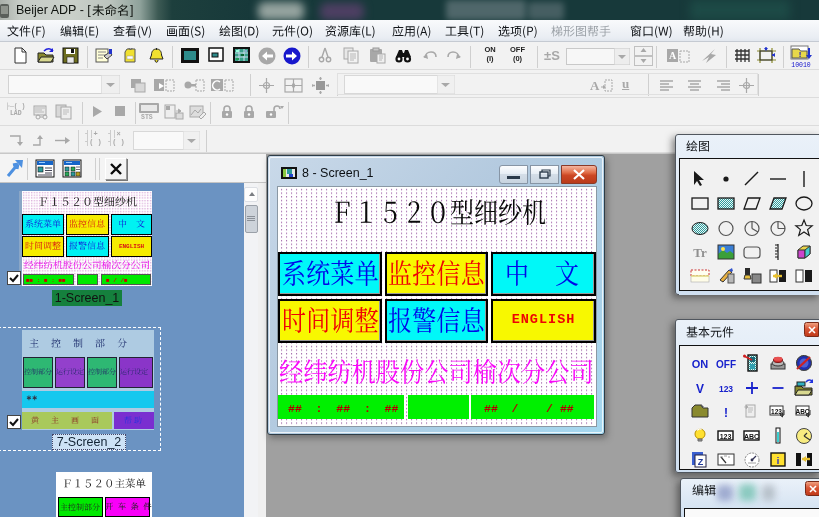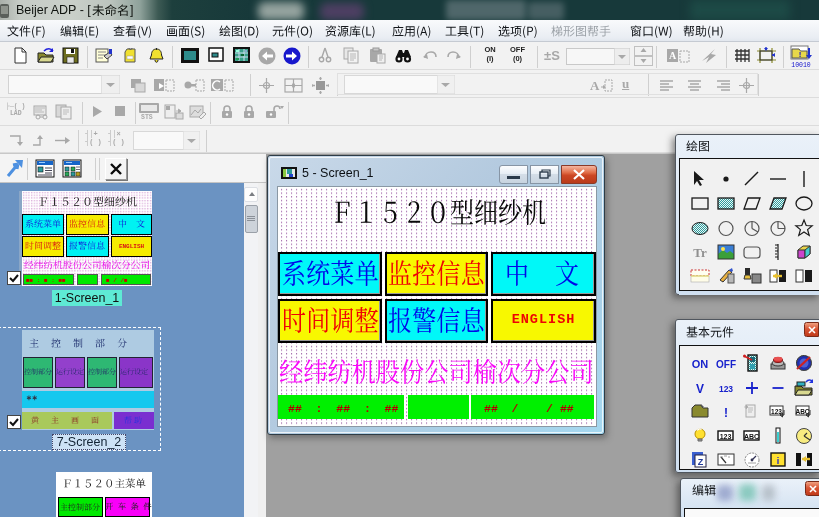--- a/index.html
+++ b/index.html
@@ -437,21 +437,21 @@
     </svg>
     <div class="abs" style="left:23px;top:274px;width:51px;height:11px;background:#00e800;border:1px solid #555"></div>
     <div class="abs" style="left:77px;top:274px;width:21px;height:11px;background:#00e800;border:1px solid #555"></div>
     <div class="abs" style="left:101px;top:274px;width:50px;height:11px;background:#00e800;border:1px solid #555"></div>
     <div class="abs" style="left:26px;top:277px;font-size:6px;font-weight:bold;color:#c00;font-family:'Liberation Mono';letter-spacing:0">■■ : ■ : ■■</div>
     <div class="abs" style="left:106px;top:277px;font-size:6px;font-weight:bold;color:#c00;font-family:'Liberation Mono'">■ /  /■</div>
     <div class="abs" style="left:7px;top:271px;width:14px;height:14px;background:#fff;border:1.5px solid #444"></div>
     <svg class="abs" style="left:9px;top:273px" width="10" height="10" viewBox="0 0 10 10">
       <path d="M1 5l3 3 5-6" stroke="#111" stroke-width="2" fill="none"></path>
     </svg>
-    <div class="abs" style="left:52px;top:290px;width:70px;height:16px;background:#5eead4;font-size:12.5px;color:#111;text-align:center;line-height:16px">1-Screen_1</div>
+    <div class="abs" style="left:52px;top:290px;width:70px;height:16px;background:#15803d;font-size:12.5px;color:#111;text-align:center;line-height:16px">1-Screen_1</div>
     <div class="abs" style="left:-2px;top:327px;width:163px;height:124px;border:1.5px dashed #fff"></div>
     <div class="abs" style="left:22px;top:330px;width:132px;height:100px;background:#aecbe2;background-image:radial-gradient(circle,#8fb2d2 .5px,transparent .6px);background-size:2px 2px"></div>
     <svg class="t" style="left:29px;top:338px" width="110" height="12" viewBox="0 0 110 12">
       <path fill="#1a2a6a" d="M3.5 0.4L3.4 0.5C4.1 0.9 5 1.7 5.3 2.3C6.2 2.7 6.4 1 3.5 0.4ZM0.4 8.9L0.5 9.2L9.3 9.2C9.5 9.2 9.6 9.1 9.6 9C9.2 8.7 8.7 8.2 8.7 8.2L8.1 8.9L5.3 8.9L5.3 5.9L8.4 5.9C8.6 5.9 8.7 5.9 8.7 5.8C8.4 5.4 7.8 5 7.8 5L7.3 5.6L5.3 5.6L5.3 3.1L8.9 3.1C9 3.1 9.1 3 9.2 2.9C8.8 2.6 8.2 2.1 8.2 2.1L7.7 2.8L1.1 2.8L1.2 3.1L4.7 3.1L4.7 5.6L1.5 5.6L1.6 5.9L4.7 5.9L4.7 8.9ZM28.4 3.2L27.5 2.8C27 3.8 26.3 4.8 25.6 5.3L25.7 5.5C26.5 5 27.4 4.3 28 3.4C28.2 3.4 28.3 3.3 28.4 3.2ZM27.7 0.4L27.6 0.5C27.9 0.8 28.3 1.5 28.4 1.9C29 2.5 29.6 1.1 27.7 0.4ZM26.3 1.7L26.1 1.7C26.2 2.1 26 2.7 25.8 3C25.6 3.1 25.5 3.3 25.6 3.5C25.8 3.7 26.1 3.7 26.2 3.5C26.4 3.3 26.5 2.9 26.4 2.4L30.6 2.4L30.2 3.6C29.9 3.4 29.5 3.1 28.9 2.9L28.8 3C29.4 3.5 30.3 4.5 30.6 5.1C31.2 5.5 31.5 4.6 30.2 3.6L30.4 3.7C30.6 3.4 31.1 2.8 31.3 2.5C31.5 2.5 31.6 2.5 31.7 2.4L30.9 1.7L30.5 2.1L26.4 2.1C26.4 2 26.4 1.8 26.3 1.7ZM30.2 5.1L29.7 5.7L26.1 5.7L26.1 6L28.1 6L28.1 8.9L25.3 8.9L25.4 9.2L31.4 9.2C31.5 9.2 31.6 9.1 31.6 9C31.3 8.7 30.8 8.3 30.8 8.3L30.3 8.9L28.8 8.9L28.8 6L30.8 6C31 6 31.1 5.9 31.1 5.8C30.8 5.5 30.2 5.1 30.2 5.1ZM25.1 2.1L24.7 2.7L24.4 2.7L24.4 0.8C24.7 0.8 24.8 0.7 24.8 0.5L23.8 0.4L23.8 2.7L22.4 2.7L22.5 3L23.8 3L23.8 5.1C23.1 5.4 22.6 5.6 22.3 5.7L22.7 6.5C22.8 6.4 22.8 6.3 22.9 6.2L23.8 5.7L23.8 8.5C23.8 8.7 23.8 8.7 23.6 8.7C23.4 8.7 22.4 8.6 22.4 8.6L22.4 8.8C22.8 8.9 23.1 8.9 23.2 9.1C23.4 9.2 23.4 9.4 23.4 9.6C24.4 9.5 24.4 9.1 24.4 8.6L24.4 5.3L25.9 4.4L25.8 4.3L24.4 4.9L24.4 3L25.6 3C25.7 3 25.8 2.9 25.9 2.8C25.6 2.5 25.1 2.1 25.1 2.1ZM50.7 1.3L50.7 7.6L50.8 7.6C51 7.6 51.3 7.4 51.3 7.3L51.3 1.7C51.5 1.6 51.6 1.5 51.7 1.4ZM52.5 0.6L52.5 8.6C52.5 8.7 52.4 8.8 52.3 8.8C52.1 8.8 51.1 8.7 51.1 8.7L51.1 8.9C51.5 8.9 51.8 9 51.9 9.1C52 9.2 52.1 9.4 52.1 9.6C53 9.5 53.1 9.2 53.1 8.6L53.1 1C53.3 1 53.4 0.9 53.5 0.7ZM45 5.2L45 8.9L45 8.9C45.3 8.9 45.6 8.8 45.6 8.7L45.6 5.5L46.9 5.5L46.9 9.6L47 9.6C47.3 9.6 47.6 9.4 47.6 9.3L47.6 5.5L48.9 5.5L48.9 7.9C48.9 8 48.9 8.1 48.8 8.1C48.6 8.1 48.1 8 48.1 8L48.1 8.2C48.4 8.2 48.5 8.3 48.6 8.4C48.7 8.5 48.8 8.7 48.8 8.9C49.5 8.8 49.6 8.5 49.6 8L49.6 5.7C49.8 5.6 49.9 5.5 50 5.5L49.2 4.9L48.8 5.2L47.6 5.2L47.6 4L50 4C50.2 4 50.3 4 50.3 3.9C50 3.6 49.5 3.2 49.5 3.2L49 3.8L47.6 3.8L47.6 2.4L49.7 2.4C49.8 2.4 49.9 2.4 50 2.2C49.6 1.9 49.1 1.5 49.1 1.5L48.7 2.1L47.6 2.1L47.6 0.9C47.8 0.8 47.9 0.7 47.9 0.6L46.9 0.5L46.9 2.1L45.7 2.1C45.9 1.8 46 1.5 46.1 1.2C46.4 1.2 46.5 1.2 46.5 1L45.5 0.8C45.3 1.7 44.9 2.7 44.5 3.4L44.7 3.5C45 3.2 45.3 2.8 45.6 2.4L46.9 2.4L46.9 3.8L44.3 3.8L44.4 4L46.9 4L46.9 5.2L45.6 5.2L45 4.9ZM68.3 0.4L68.2 0.5C68.5 0.8 68.8 1.3 68.9 1.8C69.5 2.3 70.1 1 68.3 0.4ZM70.9 1.4L70.4 1.9L66.6 1.9L66.7 2.2L71.4 2.2C71.6 2.2 71.7 2.2 71.7 2C71.4 1.7 70.9 1.4 70.9 1.4ZM67.5 2.5L67.3 2.6C67.6 3 67.9 3.7 67.9 4.3C68.5 4.8 69.2 3.6 67.5 2.5ZM71.2 3.9L70.7 4.5L69.8 4.5C70.2 4 70.6 3.4 70.8 2.9C71 3 71.1 2.9 71.2 2.8L70.2 2.4C70.1 2.9 69.8 3.8 69.5 4.5L66.5 4.5L66.6 4.8L71.7 4.8C71.9 4.8 72 4.7 72 4.6C71.7 4.3 71.2 3.9 71.2 3.9ZM68 8.3L68 6.1L70.3 6.1L70.3 8.3ZM67.3 5.5L67.3 9.5L67.5 9.5C67.8 9.5 68 9.3 68 9.3L68 8.6L70.3 8.6L70.3 9.3L70.4 9.3C70.7 9.3 71 9.1 71 9.1L71 6.2C71.2 6.1 71.3 6.1 71.3 6L70.6 5.4L70.3 5.8L68.1 5.8ZM72.3 0.8L72.3 9.6L72.4 9.6C72.7 9.6 72.9 9.4 72.9 9.4L72.9 1.5L74.5 1.5C74.2 2.4 73.8 3.6 73.5 4.3C74.4 5.1 74.8 5.9 74.8 6.7C74.8 7.1 74.7 7.3 74.5 7.4C74.4 7.5 74.3 7.5 74.2 7.5C74 7.5 73.5 7.5 73.2 7.5L73.2 7.7C73.5 7.7 73.7 7.8 73.8 7.8C73.9 7.9 74 8.1 74 8.3C75.1 8.3 75.5 7.8 75.4 6.8C75.4 6 75 5.1 73.8 4.2C74.2 3.6 74.9 2.3 75.2 1.7C75.5 1.7 75.6 1.6 75.7 1.6L74.9 0.8L74.5 1.2L73 1.2ZM92.5 0.8L91.5 0.4C91 2 89.9 3.9 88.3 5L88.4 5.1C90.2 4.1 91.5 2.4 92.1 1C92.4 1 92.5 0.9 92.5 0.8ZM94.8 0.6L94.1 0.4L94 0.4C94.5 2.6 95.5 4.1 97.1 5C97.2 4.8 97.5 4.6 97.7 4.5L97.8 4.4C96.1 3.8 95 2.5 94.4 1C94.6 0.9 94.7 0.7 94.8 0.6ZM92.7 4.4L89.8 4.4L89.9 4.7L92 4.7C91.9 6.2 91.5 8 88.8 9.4L89 9.6C92 8.2 92.5 6.4 92.7 4.7L95.1 4.7C95 6.8 94.8 8.3 94.5 8.6C94.3 8.7 94.2 8.7 94.1 8.7C93.8 8.7 93 8.7 92.5 8.6L92.5 8.8C93 8.9 93.4 9 93.6 9.1C93.8 9.2 93.8 9.4 93.8 9.6C94.2 9.6 94.7 9.5 94.9 9.2C95.4 8.8 95.6 7.1 95.7 4.8C95.9 4.8 96 4.7 96.1 4.7L95.4 4L95 4.4Z"></path>
     </svg>
     <div class="abs" style="left:23px;top:357px;width:30px;height:31px;background:#2eb873;border:1px solid #223"></div>
     <div class="abs" style="left:55px;top:357px;width:30px;height:31px;background:#9340cc;border:1px solid #223"></div>
     <div class="abs" style="left:87px;top:357px;width:30px;height:31px;background:#2eb873;border:1px solid #223"></div>
     <div class="abs" style="left:119px;top:357px;width:34px;height:31px;background:#8a35c8;border:1px solid #223"></div>
     <svg class="t" style="left:24px;top:368px" width="28" height="8" viewBox="0 0 28 8">
@@ -496,21 +496,21 @@
     <div class="abs" style="left:267px;top:155px;width:338px;height:280px;border:1.5px solid #2e3c46;border-radius:3px;
 background:linear-gradient(135deg,#c9d9e9 0%,#b4cadf 40%,#a9cfe6 75%,#a5d8f0 100%);box-shadow:2px 3px 6px rgba(60,60,60,.5)"></div>
     <div class="abs" style="left:269px;top:157px;width:334px;height:276px;border:1px solid rgba(255,255,255,.75);border-radius:2px"></div>
     <svg class="abs" style="left:281px;top:167px" width="16" height="13" viewBox="0 0 16 13">
       <rect x="0" y="0" width="16" height="12" fill="#111"></rect>
       <rect x="2" y="2" width="12" height="8" fill="#e8e8e8"></rect>
       <rect x="2" y="2" width="3" height="8" fill="#8ac840"></rect>
       <rect x="6" y="2" width="5" height="5" fill="#2e9b9b"></rect>
       <rect x="8" y="7" width="4" height="3" fill="#2244cc"></rect>
     </svg>
-    <div class="abs" style="left:302px;top:166px;font-size:12.5px;color:#0c1014">5 - Screen_1</div>
+    <div class="abs" style="left:302px;top:166px;font-size:12.5px;color:#0c1014">8 - Screen_1</div>
     <div class="abs" style="left:499px;top:165px;width:29px;height:19px;background:linear-gradient(#fcfdfe 0%,#e7eef5 45%,#d3dde7 50%,#c8d4e0 100%);border:1px solid #8795a5;border-radius:3px 0 0 3px"></div>
     <div class="abs" style="left:530px;top:165px;width:29px;height:19px;background:linear-gradient(#fcfdfe 0%,#e7eef5 45%,#d3dde7 50%,#c8d4e0 100%);border:1px solid #8795a5;border-radius:0"></div>
     <div class="abs" style="left:561px;top:165px;width:36px;height:19px;background:linear-gradient(#f4b6a0 0%,#e06b45 40%,#cc4724 55%,#b93a1a 100%);border:1px solid #8a3a28;border-radius:0 3px 3px 0"></div>
     <div class="abs" style="left:507px;top:176px;width:13px;height:3px;background:#2a3a4a"></div>
     <svg class="abs" style="left:538px;top:169px" width="13" height="11" viewBox="0 0 13 11">
       <rect x="2" y="3" width="8" height="6" fill="none" stroke="#2a3a4a" stroke-width="1.4"></rect>
       <path d="M4 3V1h8v6h-2" fill="none" stroke="#2a3a4a" stroke-width="1.2"></path>
     </svg>
     <svg class="abs" style="left:572px;top:169px" width="14" height="11" viewBox="0 0 14 11">
       <path d="M2 1l10 9M12 1L2 10" stroke="#fff" stroke-width="2.2"></path>

